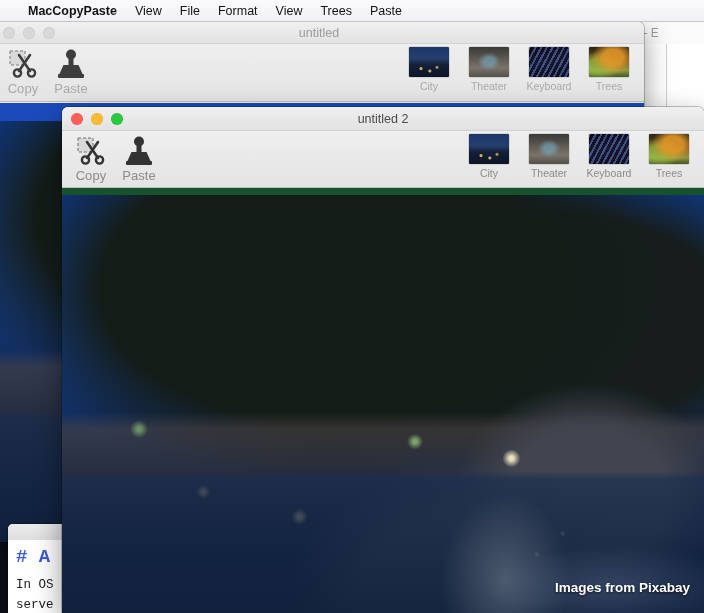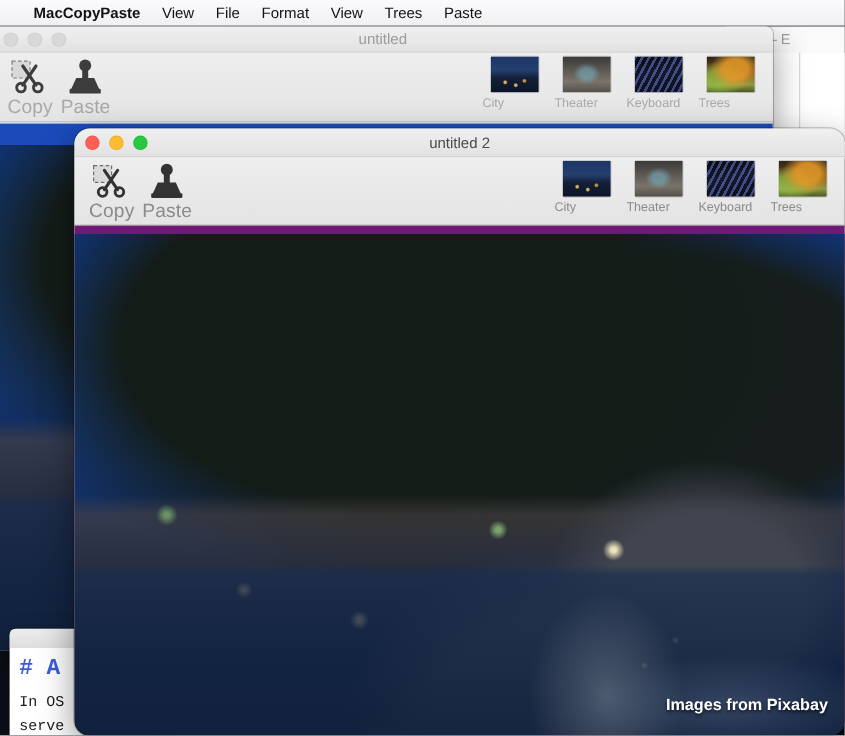--- a/index.html
+++ b/index.html
@@ -64,24 +64,24 @@
   .toolbar {
     position: relative; height: 58px;
     background: linear-gradient(#eeeeee, #e4e4e4);
     border-bottom: 1px solid #bfbfbf;
   }
   .tb-left { position: absolute; left: 8px; top: 2px; display: flex; gap: 6px; }
   .tb-right { position: absolute; right: 8px; top: 3px; display: flex; gap: 6px; }
 
   .tbtn { width: 42px; text-align: center; cursor: default; }
   .tbtn .glyph { height: 34px; display: flex; align-items: flex-end; justify-content: center; }
-  .tbtn .lbl { font-size: 16px; color: #8b8b8b; margin-top: 1px; letter-spacing: .1px; text-align: right; }
+  .tbtn .lbl { font-size: 13px; color: #8b8b8b; margin-top: 1px; letter-spacing: .1px; }
   .tbtn.dim .lbl { color: #a9a9a9; }
 
-  .thumbbtn { width: 54px; text-align: left; }
+  .thumbbtn { width: 54px; text-align: center; }
   .thumbbtn .thumb {
     width: 40px; height: 30px; margin: 0 auto; border-radius: 1px;
     background-size: cover; background-position: center;
     box-shadow: 0 0 0 .5px rgba(0,0,0,.2);
   }
   .thumbbtn .lbl { font-size: 10.5px; color: #8b8b8b; margin-top: 3px; }
   .thumbbtn.dim .lbl { color: #a9a9a9; }
 
   
   .th-city {
@@ -245,21 +245,21 @@
 
   <div class="mdwin" style="left:8px; top:524px; width:126px; height:89px;">
     <div class="mdhead"></div>
     <div class="mdbody">
       <div class="md-h1"># A</div>
       <div class="md-p">In OS</div>
       <div class="md-p" style="margin-top:2px;">serve</div>
     </div>
   </div>
 
-  <div class="window" style="left:62px; top:107px; width:642px; height:506px;border-radius:13px;">
+  <div class="window" style="left:62px; top:107px; width:642px; height:506px;">
     <div class="titlebar" style="height:24px;">
       <div class="lights">
         <span class="light red"></span>
         <span class="light yellow"></span>
         <span class="light green"></span>
       </div>
       <div class="wtitle">untitled 2</div>
     </div>
 
     <div class="toolbar" style="height:57px;">
@@ -305,21 +305,21 @@
           <div class="thumb th-keyboard"></div>
           <div class="lbl">Keyboard</div>
         </div>
         <div class="thumbbtn">
           <div class="thumb th-trees"></div>
           <div class="lbl">Trees</div>
         </div>
       </div>
     </div>
 
-    <div style="position:absolute; left:0; right:0; top:81px; bottom:0; background:#701a75; overflow:hidden;">
+    <div style="position:absolute; left:0; right:0; top:81px; bottom:0; background:#14532d; overflow:hidden;">
       <div class="photo" style="position:absolute; left:0; top:7px; right:0; bottom:0;">
         <div class="photo-caption">Images from Pixabay</div>
       </div>
     </div>
   </div>
 
   <div class="menubar">
     <span class="apple"></span>
     <span class="mitem app">MacCopyPaste</span>
     <span class="mitem">View</span>

